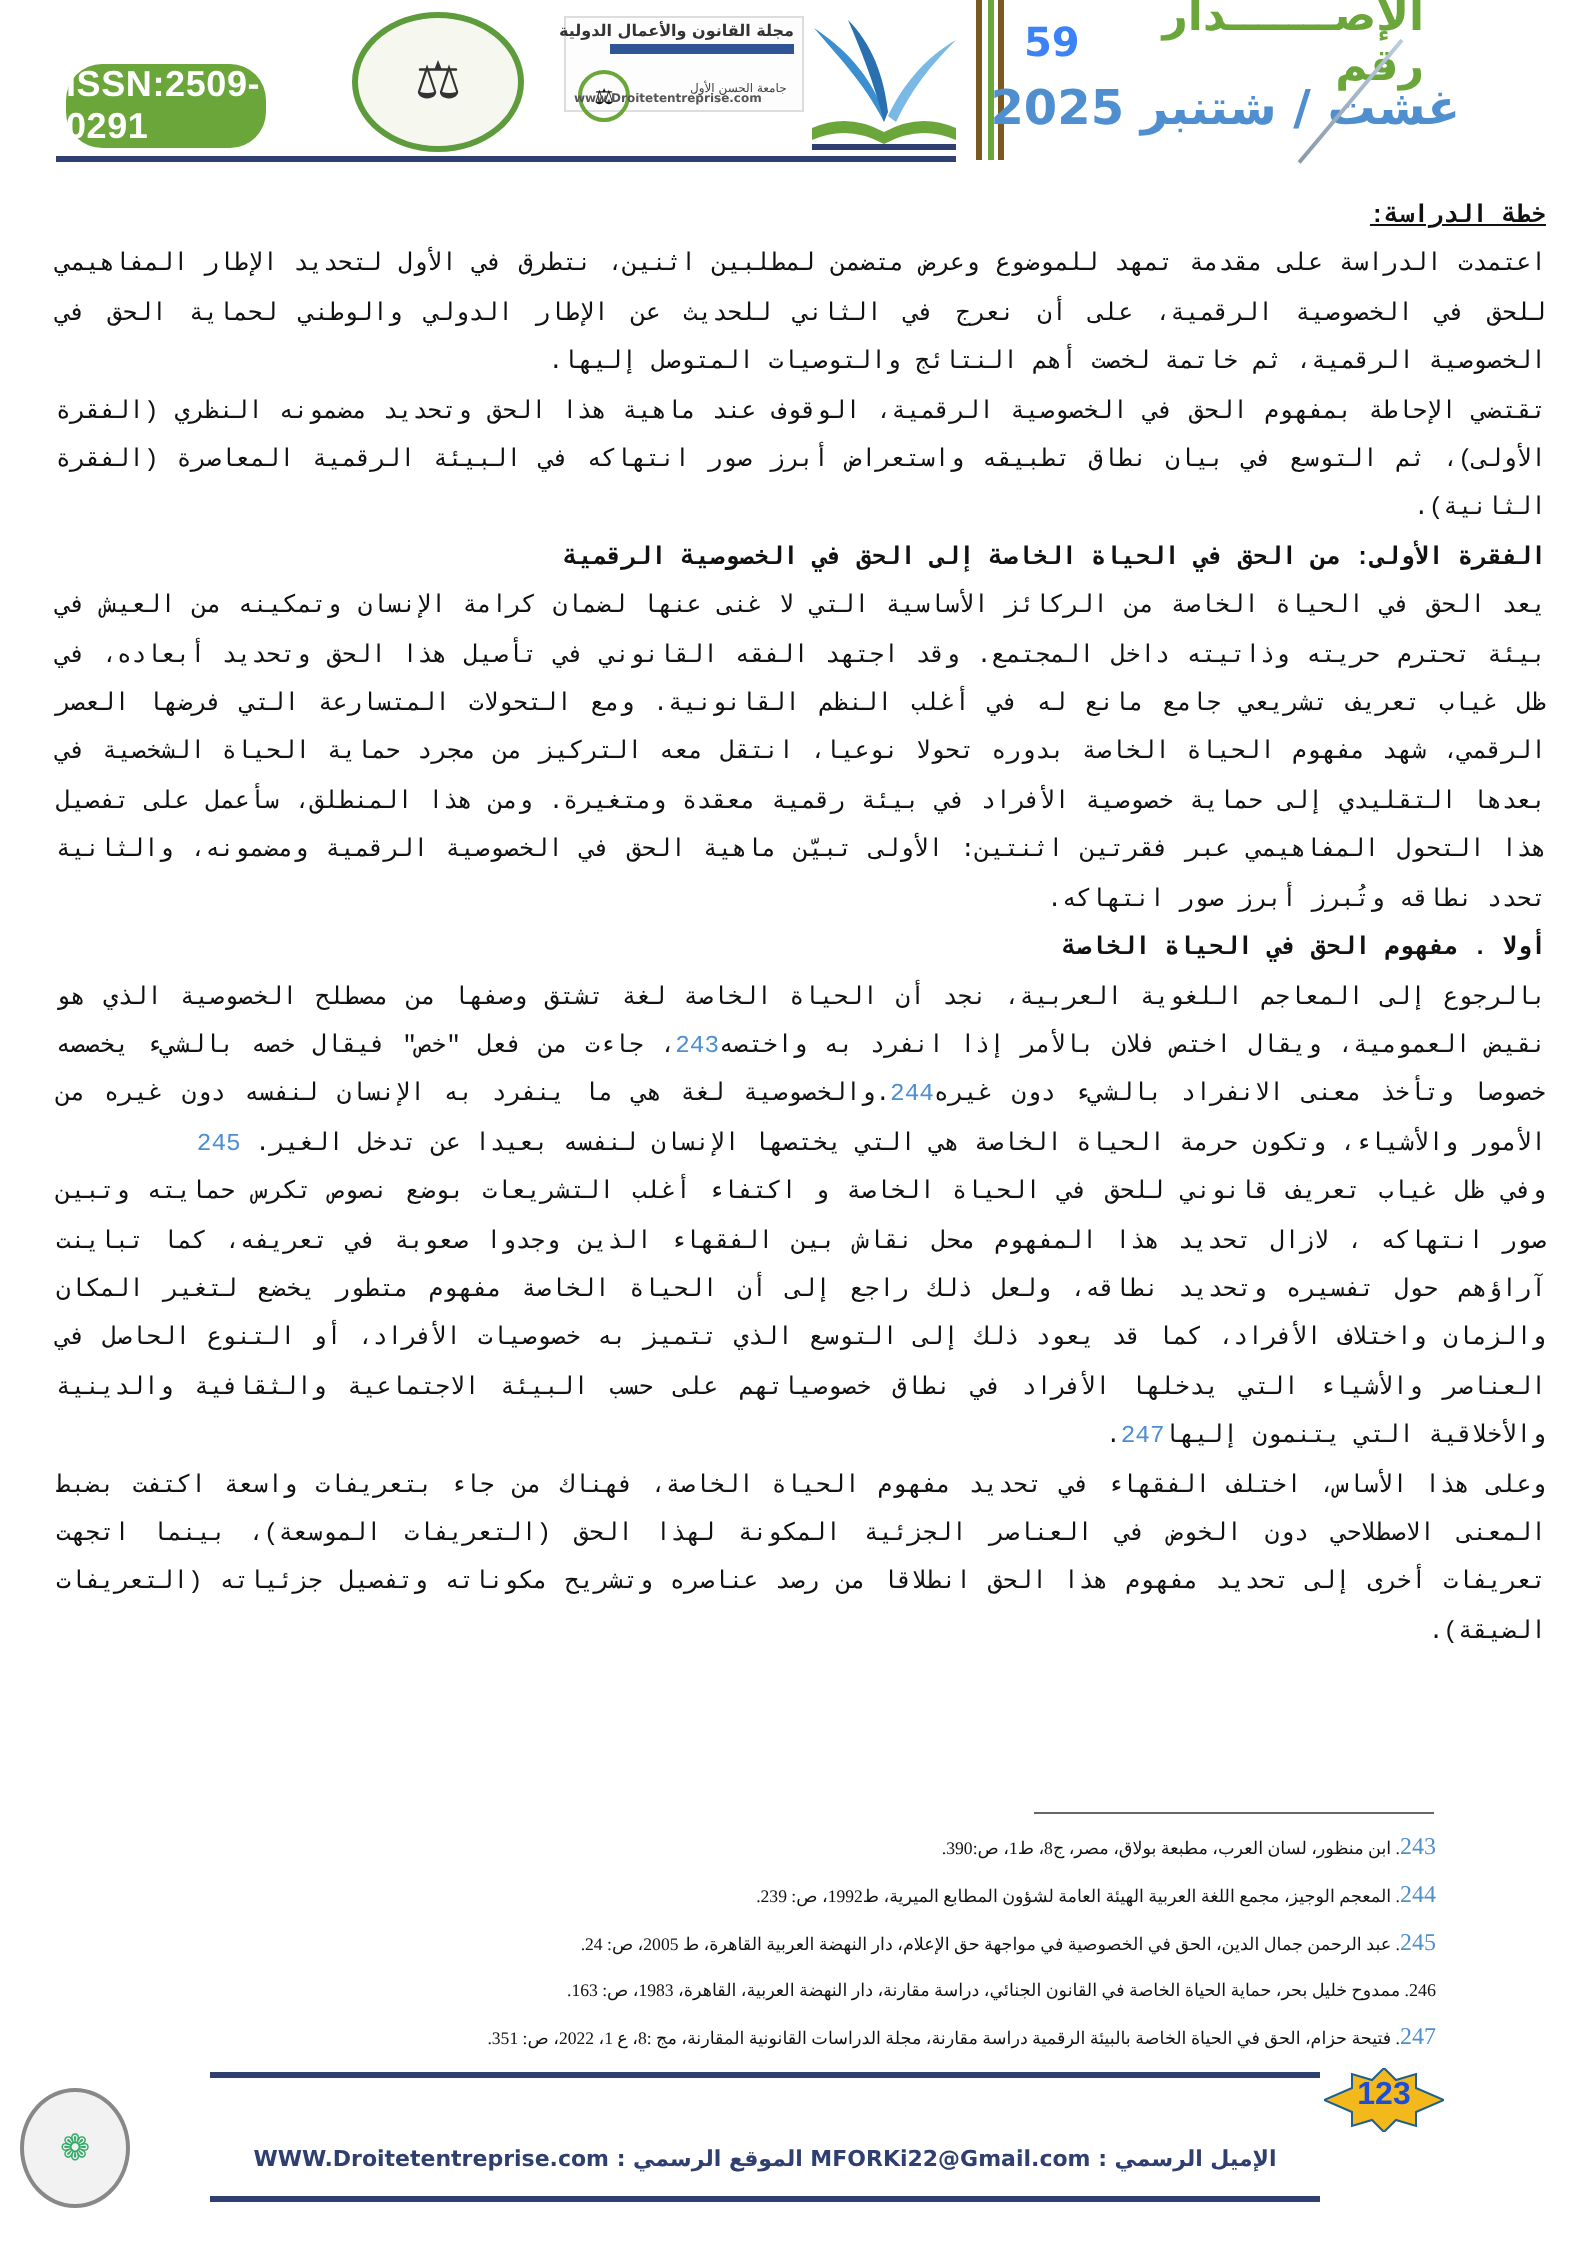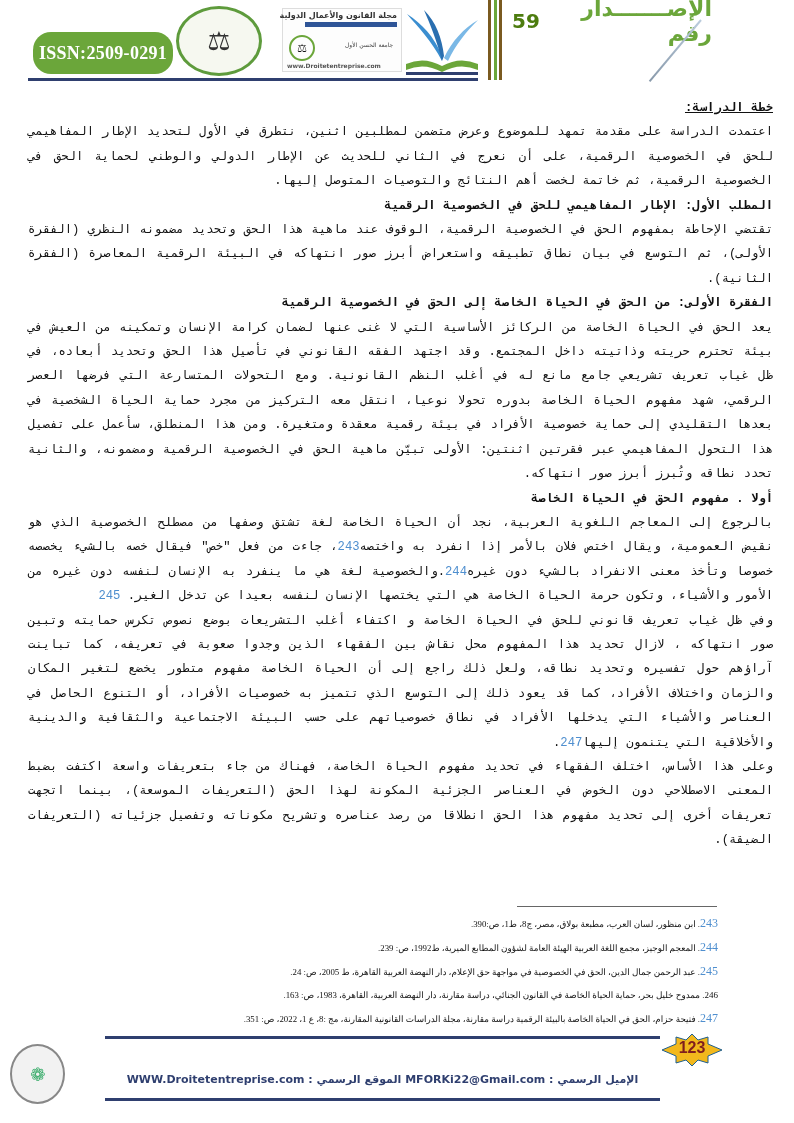--- a/index.html
+++ b/index.html
@@ -1,52 +1,52 @@
 <!DOCTYPE html>
 <html><head>
 <meta charset="utf-8">
 <style>
   html,body{margin:0;padding:0;background:#fff;}
   body{width:794px;height:1123px;position:relative;overflow:hidden;font-family:"DejaVu Sans",sans-serif;color:#111;}
   .header{position:absolute;left:0;top:0;width:794px;height:85px;}
-  .issn{position:absolute;left:33px;top:32px;width:140px;height:42px;background:#6ba63a;border-radius:18px;color:#fff;font-family:Liberation Serif, serif;font-size:18px;font-weight:bold;display:flex;align-items:center;justify-content:center;letter-spacing:0.3px;}
+  .issn{position:absolute;left:33px;top:32px;width:100px;height:42px;background:#6ba63a;border-radius:18px;color:#fff;font-family:Liberation Sans, sans-serif;font-size:18px;font-weight:bold;display:flex;align-items:center;justify-content:center;letter-spacing:0.3px;}
   .logo-circle{position:absolute;left:176px;top:6px;width:86px;height:70px;border-radius:50%;border:3px solid #5e9b3c;box-sizing:border-box;display:flex;align-items:center;justify-content:center;background:#f6f8f0;}
   .logo-circle .scale{font-size:26px;color:#333;}
-  .journal-logo{position:absolute;left:282px;top:8px;width:120px;height:64px;background:#fdfdfd;border:1px solid #ddd;box-sizing:border-box;}
+  .journal-logo{position:absolute;left:282px;top:8px;width:120px;height:48px;background:#fdfdfd;border:1px solid #ddd;box-sizing:border-box;}
   .journal-logo .jtitle{position:absolute;right:4px;top:2px;font-size:8px;color:#333;font-weight:bold;direction:rtl;white-space:nowrap;}
   .journal-logo .jband{position:absolute;left:22px;right:4px;top:13px;height:5px;background:#2f5597;}
   .journal-logo .mini{position:absolute;left:6px;top:26px;width:26px;height:26px;border-radius:50%;border:2px solid #6ba63a;box-sizing:border-box;font-size:11px;display:flex;align-items:center;justify-content:center;}
   .journal-logo .uni{position:absolute;left:62px;top:32px;font-size:6px;color:#444;direction:rtl;}
   .journal-logo .web{position:absolute;left:4px;bottom:2px;font-size:6px;color:#555;font-weight:bold;}
   .book-logo{position:absolute;left:402px;top:6px;width:80px;height:70px;}
   .vbars{position:absolute;left:488px;top:0;width:16px;height:80px;}
   .vbars span{position:absolute;top:0;bottom:0;width:3px;}
   .issue-line1{position:absolute;left:512px;top:4px;width:200px;height:34px;display:flex;align-items:center;justify-content:flex-start;direction:rtl;font-family:"DejaVu Sans",sans-serif;font-weight:bold;}
   .issue-label{font-size:22px;color:#6ba63a;}
-  .issue-num{font-size:20px;color:#4d7c0f;margin-right:8px;}
+  .issue-num{font-size:20px;color:#3b82f6;margin-right:8px;}
   .issue-line2{position:absolute;left:510px;top:40px;width:220px;height:36px;font-family:"DejaVu Sans",sans-serif;font-weight:bold;font-size:24px;color:#4f8fcf;direction:rtl;text-align:right;white-space:nowrap;}
   .diag{position:absolute;left:700px;top:20px;width:2px;height:80px;background:linear-gradient(#bcd,#89a);transform:rotate(40deg);transform-origin:top;}
   .header-rule{position:absolute;left:28px;top:78px;width:450px;height:3px;background:#2f3f6f;}
   .body{position:absolute;left:28px;top:96px;width:745px;direction:rtl;text-align:justify;font-family:"DejaVu Sans",sans-serif;font-size:12.2px;line-height:24.4px;}
   .body p{margin:0;font-family:Liberation Mono, monospace;}
   .body .h{font-weight:bold;}
   .body .u{text-decoration:underline;}
   .ref{color:#4f8fcf;}
   .fn-rule{position:absolute;left:517px;top:906px;width:200px;height:1px;background:#666;}
   .footnotes{position:absolute;left:28px;top:912px;width:690px;direction:rtl;font-size:8.8px;line-height:23px;}
   .footnotes .fn{white-space:nowrap;font-family:Liberation Serif, serif;}
   .footnotes .n{color:#4f8fcf;font-size:12px;}
   .footer{position:absolute;left:0;top:1030px;width:794px;height:93px;}
   .seal{position:absolute;left:10px;top:14px;width:55px;height:60px;border-radius:50%;border:2px solid #888;box-sizing:border-box;background:#f2f2f2;display:flex;align-items:center;justify-content:center;font-size:18px;color:#3a6;}
   .frule{position:absolute;left:105px;width:555px;height:3px;background:#2f3f6f;}
   .fline1{position:absolute;left:105px;top:18px;width:555px;text-align:right;direction:rtl;font-size:11px;font-weight:bold;color:#2f3f6f;white-space:nowrap;}
   .fline2{position:absolute;left:105px;top:43px;width:555px;text-align:center;direction:rtl;font-size:11px;font-weight:bold;color:#2f3f6f;white-space:nowrap;}
   .pagebadge{position:absolute;left:662px;top:4px;width:60px;height:32px;}
   .pagebadge .star{position:absolute;inset:0;}
-  .pagebadge .num{position:absolute;left:0;right:0;top:5px;text-align:center;font-family:"Liberation Sans",sans-serif;font-weight:bold;font-size:16px;color:#7f1d1d;}
+  .pagebadge .num{position:absolute;left:0;right:0;top:5px;text-align:center;font-family:"Liberation Sans",sans-serif;font-weight:bold;font-size:16px;color:#1d4ed8;}
 </style>
 </head>
 <body>
 
 <div class="header">
   <div class="issn">ISSN:2509-0291</div>
 
   <div class="logo-circle">
     <span class="scale">⚖</span>
   </div>
@@ -70,28 +70,28 @@
   <div class="vbars">
     <span style="left:0;background:#7a5a20;"></span>
     <span style="left:6px;background:#6ba63a;"></span>
     <span style="left:11px;background:#7a5a20;"></span>
   </div>
 
   <div class="issue-line1">
     <span class="issue-label">الإصـــــــدار رقم</span>
     <span class="issue-num">59</span>
   </div>
+  <div class="issue-line2">غشت / شتنبر 2025</div>
   <div class="diag"></div>
   <div class="header-rule"></div>
 </div>
 
 <div class="body">
   <p class="h u">خطة الدراسة:</p>
   <p>اعتمدت الدراسة على مقدمة تمهد للموضوع وعرض متضمن لمطلبين اثنين، نتطرق في الأول لتحديد الإطار المفاهيمي للحق في الخصوصية الرقمية، على أن نعرج في الثاني للحديث عن الإطار الدولي والوطني لحماية الحق في الخصوصية الرقمية، ثم خاتمة لخصت أهم النتائج والتوصيات المتوصل إليها.</p>
-  <p class="h">المطلب الأول: الإطار المفاهيمي للحق في الخصوصية الرقمية</p>
   <p>تقتضي الإحاطة بمفهوم الحق في الخصوصية الرقمية، الوقوف عند ماهية هذا الحق وتحديد مضمونه النظري (الفقرة الأولى)، ثم التوسع في بيان نطاق تطبيقه واستعراض أبرز صور انتهاكه في البيئة الرقمية المعاصرة (الفقرة الثانية).</p>
   <p class="h">الفقرة الأولى: من الحق في الحياة الخاصة إلى الحق في الخصوصية الرقمية</p>
   <p>يعد الحق في الحياة الخاصة من الركائز الأساسية التي لا غنى عنها لضمان كرامة الإنسان وتمكينه من العيش في بيئة تحترم حريته وذاتيته داخل المجتمع. وقد اجتهد الفقه القانوني في تأصيل هذا الحق وتحديد أبعاده، في ظل غياب تعريف تشريعي جامع مانع له في أغلب النظم القانونية. ومع التحولات المتسارعة التي فرضها العصر الرقمي، شهد مفهوم الحياة الخاصة بدوره تحولا نوعيا، انتقل معه التركيز من مجرد حماية الحياة الشخصية في بعدها التقليدي إلى حماية خصوصية الأفراد في بيئة رقمية معقدة ومتغيرة. ومن هذا المنطلق، سأعمل على تفصيل هذا التحول المفاهيمي عبر فقرتين اثنتين: الأولى تبيّن ماهية الحق في الخصوصية الرقمية ومضمونه، والثانية تحدد نطاقه وتُبرز أبرز صور انتهاكه.</p>
   <p class="h">أولا . مفهوم الحق في الحياة الخاصة</p>
   <p><span>بالرجوع إلى المعاجم اللغوية العربية، نجد أن الحياة الخاصة لغة تشتق وصفها من مصطلح الخصوصية الذي هو نقيض العمومية، ويقال اختص فلان بالأمر إذا انفرد به واختصه</span><a class="ref">243</a><span>، جاءت من فعل "خص" فيقال خصه بالشيء يخصصه خصوصا وتأخذ معنى الانفراد بالشيء دون غيره</span><a class="ref">244</a><span>.والخصوصية لغة هي ما ينفرد به الإنسان لنفسه دون غيره من الأمور والأشياء، وتكون حرمة الحياة الخاصة هي التي يختصها الإنسان لنفسه بعيدا عن تدخل الغير. </span><a class="ref">245</a></p>
   <p><span>وفي ظل غياب تعريف قانوني للحق في الحياة الخاصة و اكتفاء أغلب التشريعات بوضع نصوص تكرس حمايته وتبين صور انتهاكه ، لازال تحديد هذا المفهوم محل نقاش بين الفقهاء الذين وجدوا صعوبة في تعريفه، كما تباينت آراؤهم حول تفسيره وتحديد نطاقه، ولعل ذلك راجع إلى أن الحياة الخاصة مفهوم متطور يخضع لتغير المكان والزمان واختلاف الأفراد، كما قد يعود ذلك إلى التوسع الذي تتميز به خصوصيات الأفراد، أو التنوع الحاصل في العناصر والأشياء التي يدخلها الأفراد في نطاق خصوصياتهم على حسب البيئة الاجتماعية والثقافية والدينية والأخلاقية التي يتنمون إليها</span><a class="ref">247</a><span>.</span></p>
   <p>وعلى هذا الأساس، اختلف الفقهاء في تحديد مفهوم الحياة الخاصة، فهناك من جاء بتعريفات واسعة اكتفت بضبط المعنى الاصطلاحي دون الخوض في العناصر الجزئية المكونة لهذا الحق (التعريفات الموسعة)، بينما اتجهت تعريفات أخرى إلى تحديد مفهوم هذا الحق انطلاقا من رصد عناصره وتشريح مكوناته وتفصيل جزئياته (التعريفات الضيقة).</p>
 </div>
 
 <div class="fn-rule"></div>

